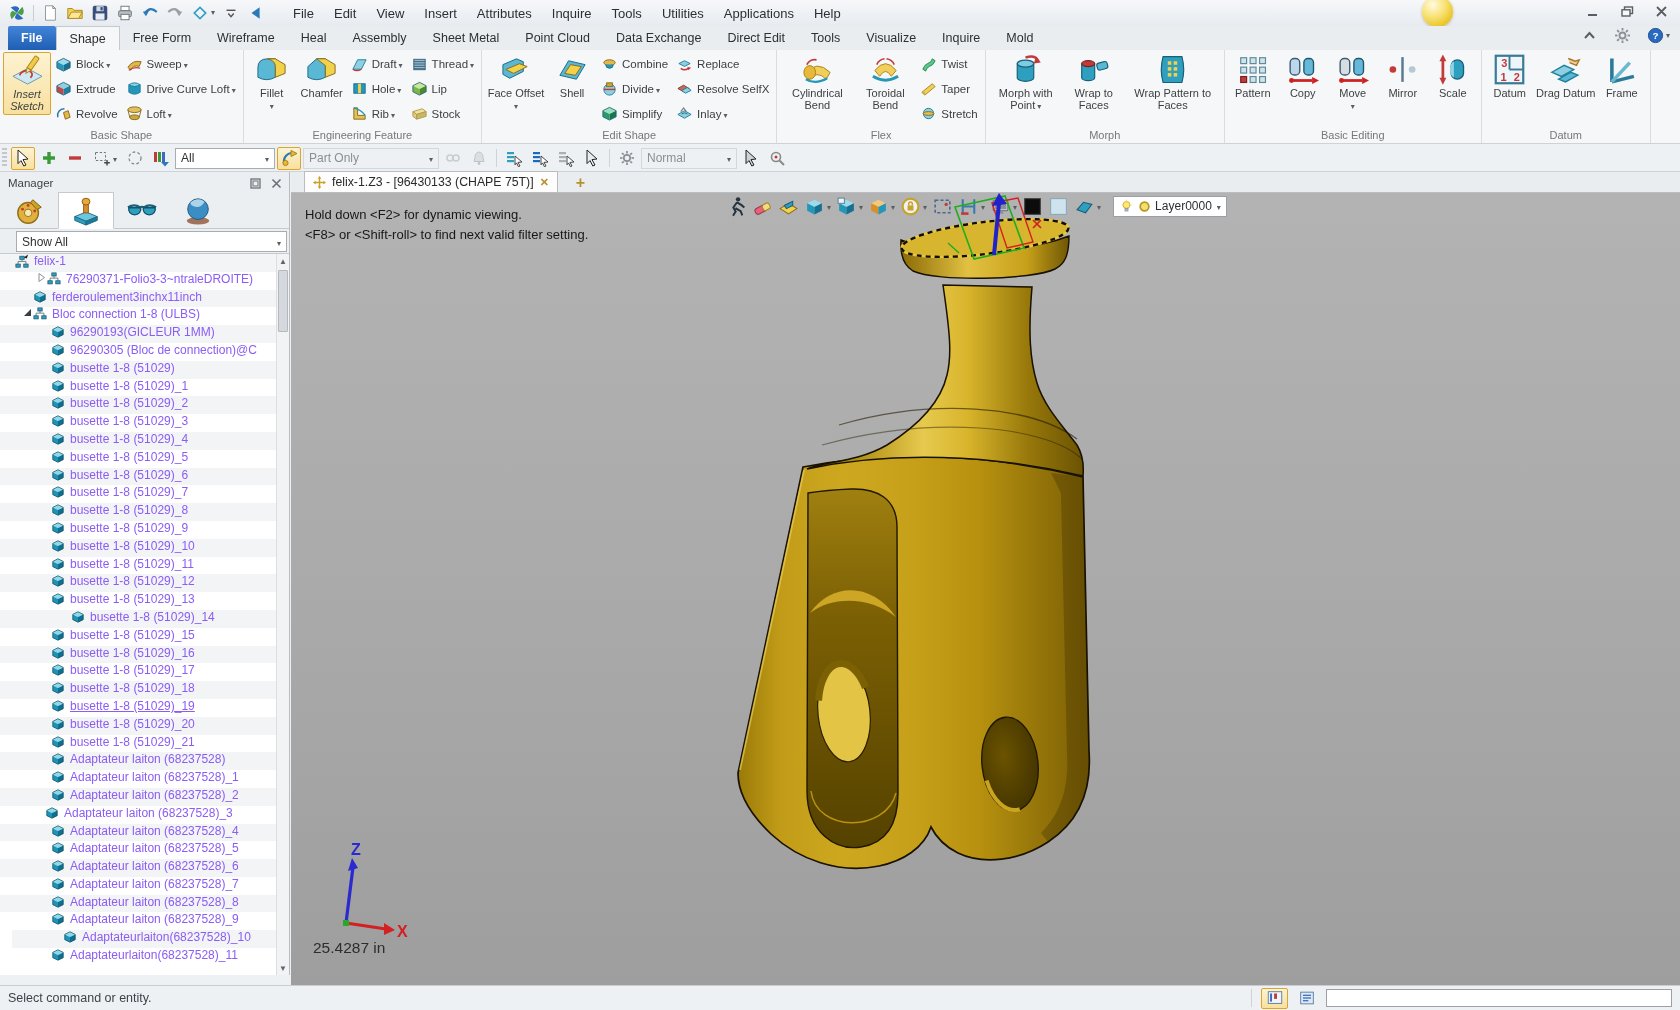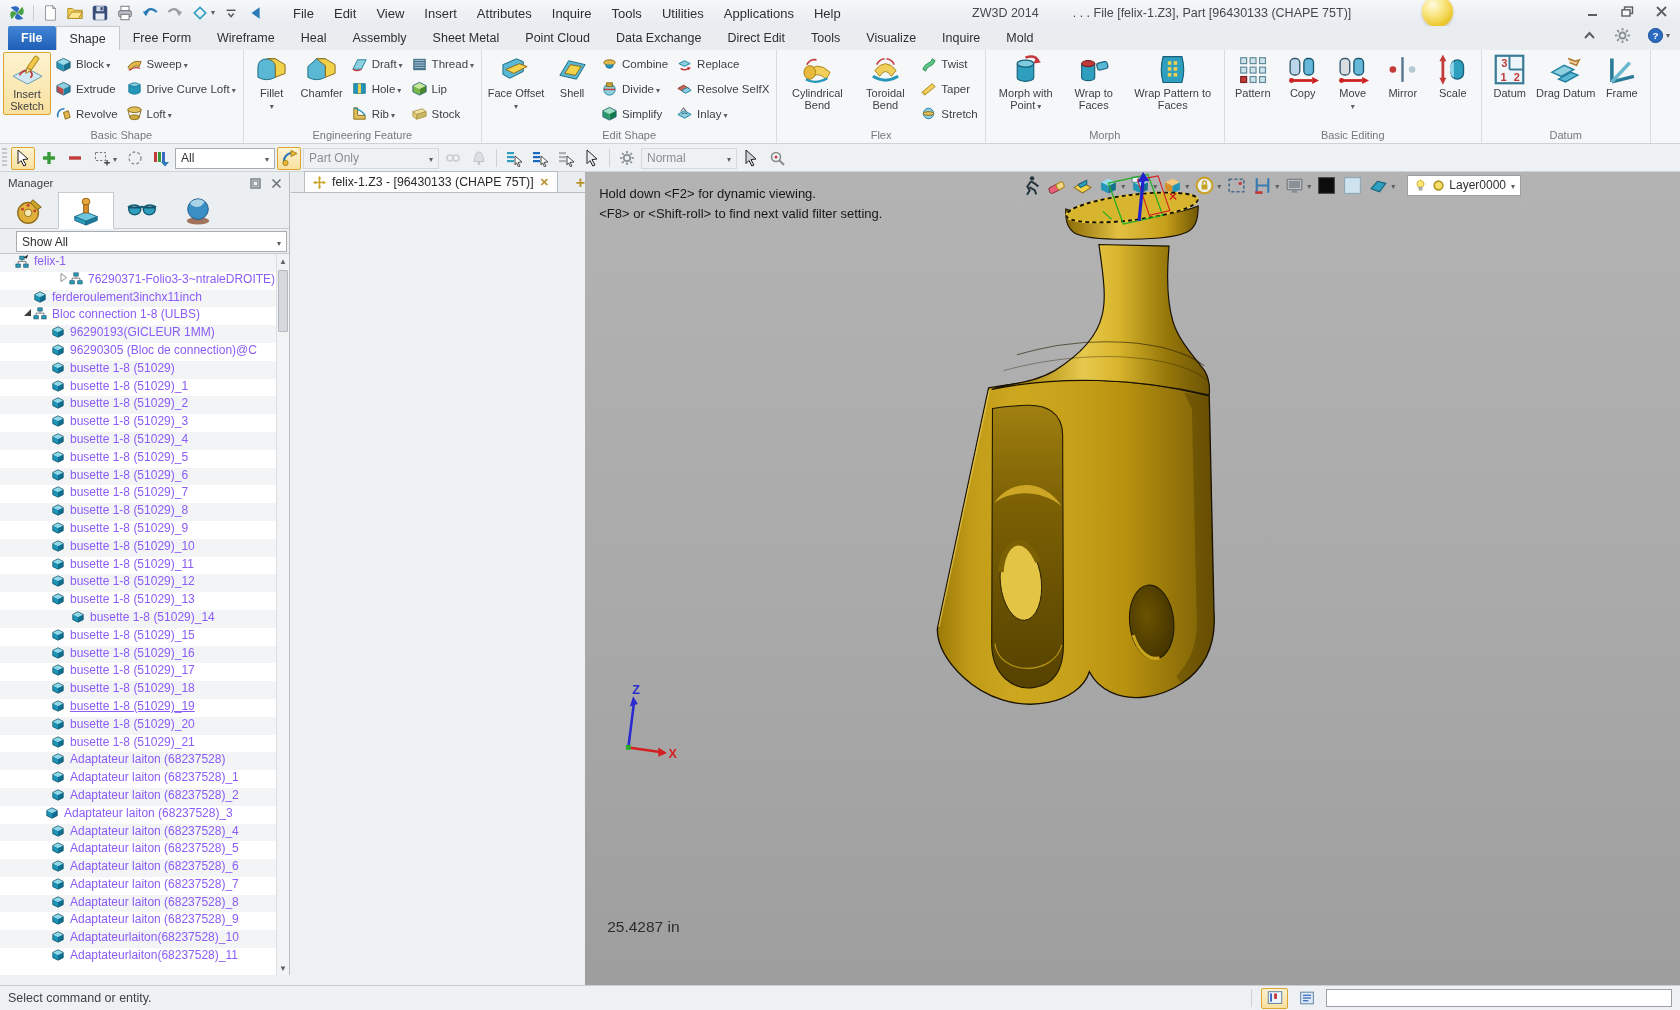--- a/index.html
+++ b/index.html
@@ -63,21 +63,21 @@
   .trow{height:17.8px;display:flex;align-items:flex-start;font-size:12px;color:#8b5cf6;padding-right:14px;white-space:nowrap}
   .trow:nth-child(odd){background:#f3f4f6}
   .texp{width:11px;height:11px;flex:0 0 11px}
   .ticon{width:14px;height:14px;flex:0 0 14px;margin-right:5px}
   
   #tree-sb{position:absolute;right:0;top:0;bottom:0;width:13px;background:#f2f3f5;border-left:1px solid #dcdfe2}
   #tree-sb .sbtn{position:absolute;left:0;right:0;height:14px;display:flex;align-items:center;justify-content:center;font-size:8px;color:#5f6569}
   #sb-up{top:0}#sb-down{bottom:0}
   #sb-thumb{position:absolute;left:1px;right:1px;top:16px;height:62px;background:#d5d9de;border:1px solid #b4b9bf;border-radius:1px}
   
-  #canvas{position:absolute;left:291px;top:172px;right:0;bottom:25px;display:flex;flex-direction:row}
+  #canvas{position:absolute;left:291px;top:172px;right:0;bottom:25px;display:flex;flex-direction:column}
   #doc-tabbar{height:21px;background:#e9edf0;border-bottom:1px solid #b9bdc1;display:flex;align-items:flex-end}
   #doc-tab{margin-left:13px;height:21px;display:flex;align-items:center;gap:6px;background:#fdfdfd;border:1px solid #b9bdc1;border-bottom:none;padding:0 8px;font-size:12.3px;color:#2a2a2a}
   #doc-tab .ic{width:13px;height:13px}
   .tab-close::after{content:"✕";color:#b8912a;font-size:11px;font-weight:bold}
   #new-tab{margin-left:18px;color:#b8912a;font-size:16px;font-weight:bold;line-height:18px}
   #viewport{flex:1;position:relative;background:linear-gradient(180deg,#b3b3b3 0%,#a9a9a9 55%,#9e9e9e 100%);overflow:hidden}
   #hints{position:absolute;left:14px;top:12px;font-size:13px;color:#17181a;line-height:1.55}
   #view-toolbar{position:absolute;left:434px;top:2px;display:flex;align-items:center;gap:3px}
   .vbtn{height:22px;display:flex;align-items:center;padding:0 1px}
   .vbtn .ic{width:21px;height:21px}
@@ -188,24 +188,20 @@
       <div class="menu-item">Edit</div>
       <div class="menu-item">View</div>
       <div class="menu-item">Insert</div>
       <div class="menu-item">Attributes</div>
       <div class="menu-item">Inquire</div>
       <div class="menu-item">Tools</div>
       <div class="menu-item">Utilities</div>
       <div class="menu-item">Applications</div>
       <div class="menu-item">Help</div>
     </div>
-  <div id="title-text">
-    <span>ZW3D 2014</span>
-    <span>. . . File [felix-1.Z3],  Part [96430133 (CHAPE 75T)]</span>
-  </div>
   <div id="orb"></div>
   <div id="winbtns">
       <div class="wb">
         <span class="ic">
           <svg viewBox="0 0 13 11">
             <rect x="1" y="8" width="9" height="2" fill="#5a5e62"></rect>
           </svg>
         </span>
       </div>
       <div class="wb">
@@ -274,21 +270,21 @@
           <text x="9" y="13" text-anchor="middle" font-size="10.5" font-weight="bold" fill="#fff">?</text>
         </svg>
       </span>
       <span class="arr"></span>
     </span>
   </div>
 
 <div id="ribbon">
     <div class="rbn-group">
       <div class="rbn-items">
-        <div class="rbn-big sel" style="width: 48px;">
+        <div class="rbn-big sel" style="width: 48px; font-style: italic;">
           <span class="ic">
             <svg viewBox="0 0 34 34">
               <polygon points="2,23 17,15 32,23 17,31" fill="#cfe8f2" stroke="#6a9ab0"></polygon>
               <path d="M9 22 a6.5 4.5 -12 1 1 11 2.5" fill="none" stroke="#c23a3a" stroke-width="1.8"></path>
               <g transform="rotate(35 21 11)">
                 <rect x="19" y="1" width="5" height="15" rx="1" fill="#f2c94a" stroke="#a8861a"></rect>
                 <polygon points="19,16 24,16 21.5,21.5" fill="#f7e3b0" stroke="#a8861a"></polygon>
               </g>
             </svg>
           </span>
@@ -970,21 +966,21 @@
           <span class="texp"></span>
           <span class="ticon"><svg viewBox="0 0 16 16">
               <rect x="5.5" y="2.5" width="5" height="3.6" fill="#2e9fbe" stroke="#12526a" stroke-width=".8"></rect>
               <path d="M8 6.1 V8.5 M3.5 11.5 V8.5 H12.5 V11.5" fill="none" stroke="#6a7076"></path>
               <rect x="1" y="11.5" width="5" height="3.6" fill="#2e9fbe" stroke="#12526a" stroke-width=".8"></rect>
               <rect x="10" y="11.5" width="5" height="3.6" fill="#2e9fbe" stroke="#12526a" stroke-width=".8"></rect>
               <path d="M10 4 L15 0.5 L13.5 5 Z" fill="#222"></path>
             </svg></span>
           <span>felix-1</span>
         </div>
-        <div class="trow" style="padding-left: 36px; margin-left: 22px;">
+        <div class="trow" style="padding-left: 36px;">
           <span class="texp"><svg viewBox="0 0 11 11">
               <polygon points="3,1.5 3,9.5 8.5,5.5" fill="#fff" stroke="#8a9096"></polygon>
             </svg></span>
           <span class="ticon"><svg viewBox="0 0 16 16">
               <rect x="5.5" y="1" width="5" height="3.6" fill="#2e9fbe" stroke="#12526a" stroke-width=".8"></rect>
               <path d="M8 4.6 V7 M3.5 10 V7 H12.5 V10" fill="none" stroke="#6a7076"></path>
               <rect x="1" y="10" width="5" height="3.6" fill="#2e9fbe" stroke="#12526a" stroke-width=".8"></rect>
               <rect x="10" y="10" width="5" height="3.6" fill="#2e9fbe" stroke="#12526a" stroke-width=".8"></rect>
             </svg></span>
           <span>76290371-Folio3-3~ntraleDROITE)</span>
@@ -1344,21 +1340,21 @@
         <div class="trow" style="padding-left: 40px;">
           <span class="texp"></span>
           <span class="ticon"><svg viewBox="0 0 16 16">
               <polygon points="2,5 8,2 14,5 8,8" fill="#8fd8ea"></polygon>
               <polygon points="2,5 8,8 8,14 2,11" fill="#1d93b5"></polygon>
               <polygon points="14,5 8,8 8,14 14,11" fill="#0f6f92"></polygon>
               <polygon points="2,5 8,2 14,5 14,11 8,14 2,11" fill="none" stroke="#0a4a60" stroke-width=".8"></polygon>
             </svg></span>
           <span>Adaptateur laiton  (68237528)_9</span>
         </div>
-        <div class="trow" style="padding-left: 40px;">
+        <div class="trow" style="padding-left: 40px; margin-left: 12px;">
           <span class="texp"></span>
           <span class="ticon"><svg viewBox="0 0 16 16">
               <polygon points="2,5 8,2 14,5 8,8" fill="#8fd8ea"></polygon>
               <polygon points="2,5 8,8 8,14 2,11" fill="#1d93b5"></polygon>
               <polygon points="14,5 8,8 8,14 14,11" fill="#0f6f92"></polygon>
               <polygon points="2,5 8,2 14,5 14,11 8,14 2,11" fill="none" stroke="#0a4a60" stroke-width=".8"></polygon>
             </svg></span>
           <span>Adaptateurlaiton(68237528)_10</span>
         </div>
         <div class="trow" style="padding-left: 40px;">

